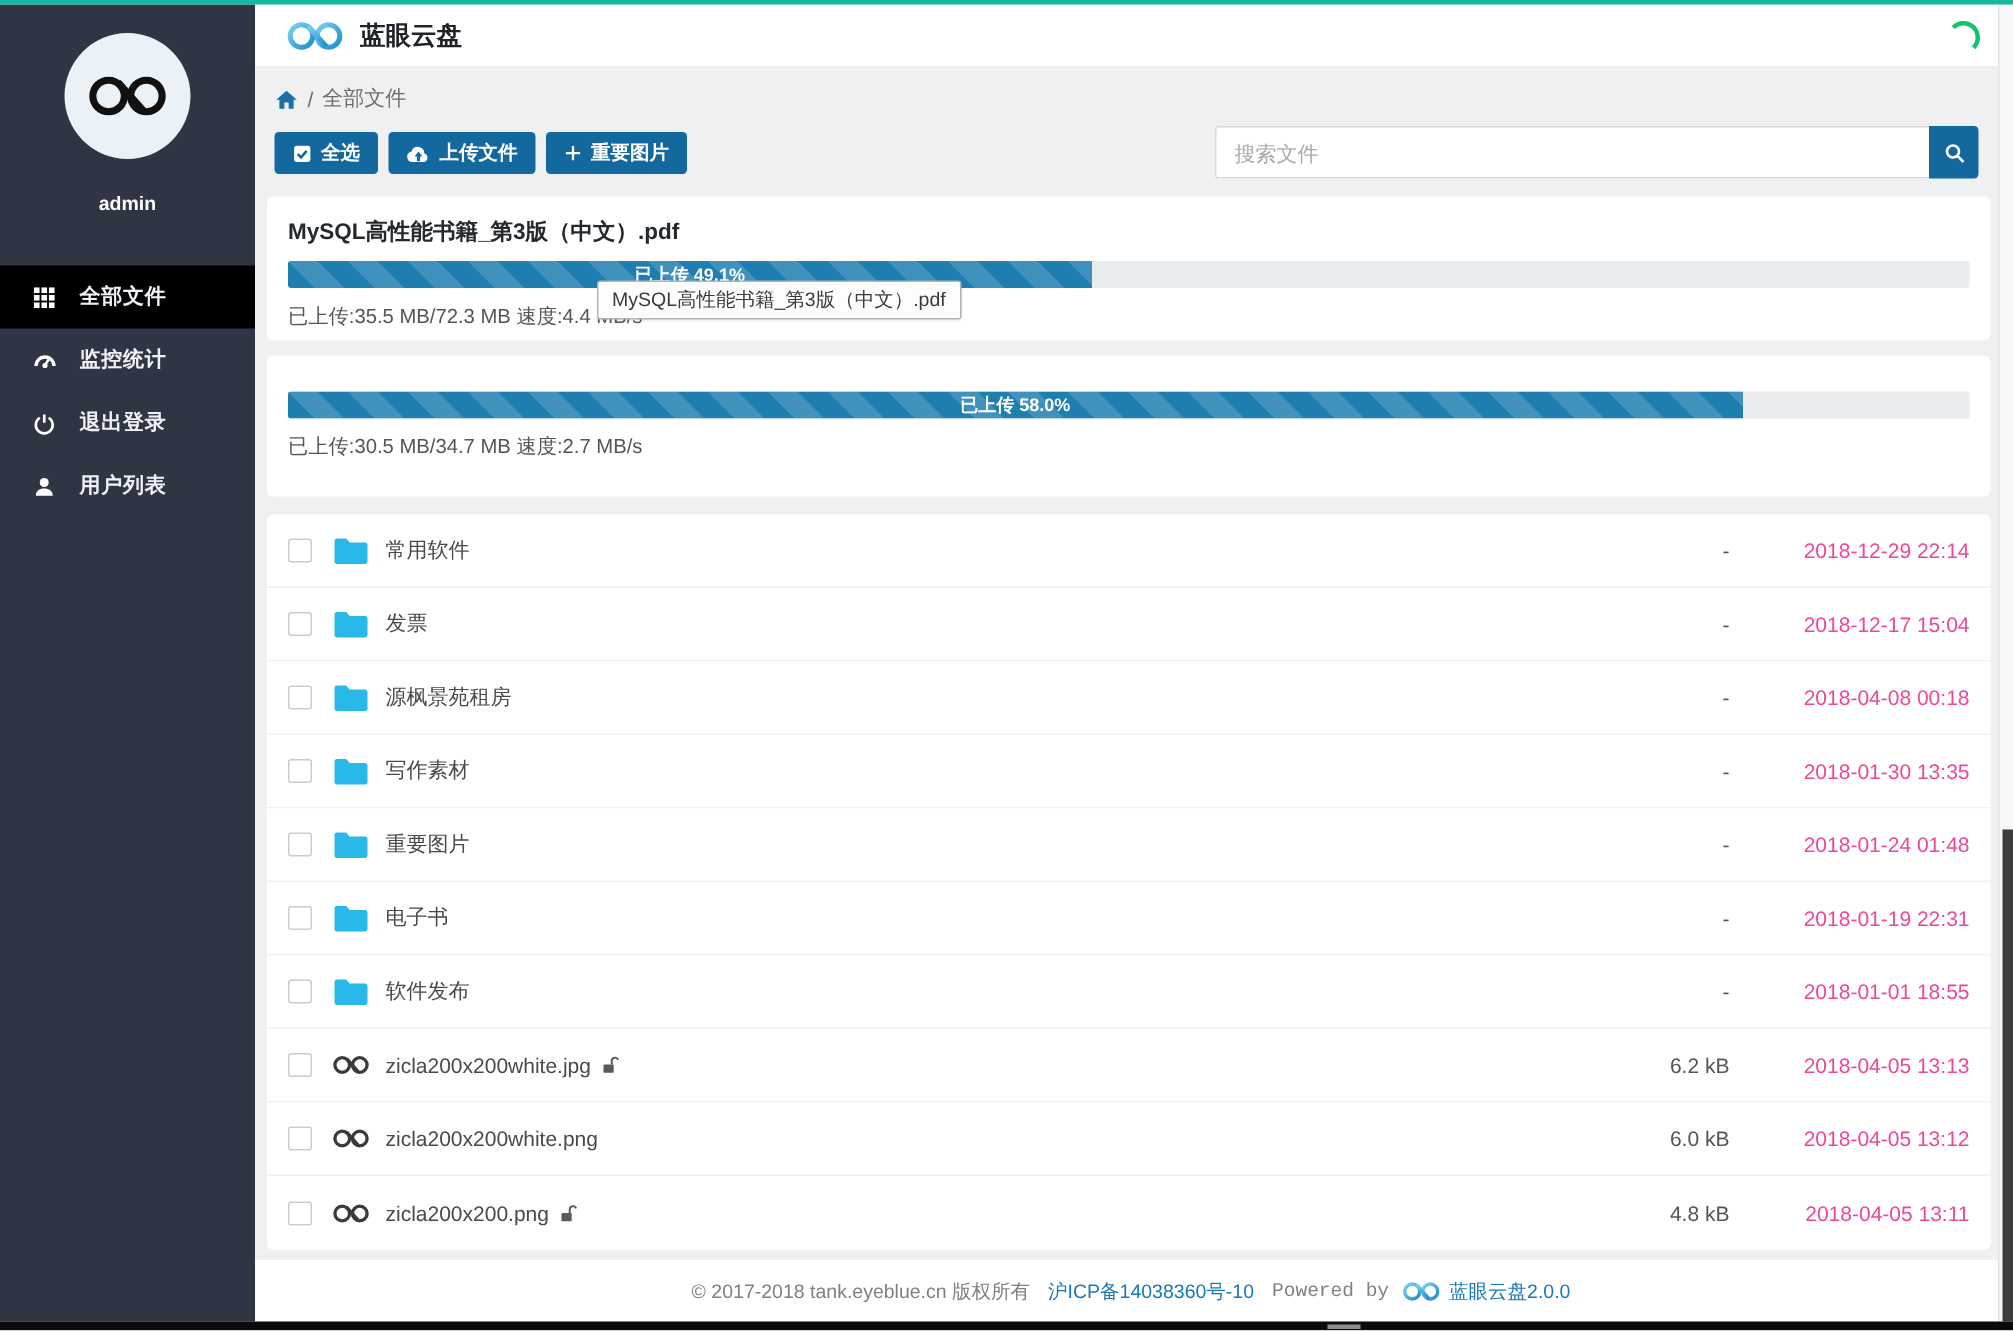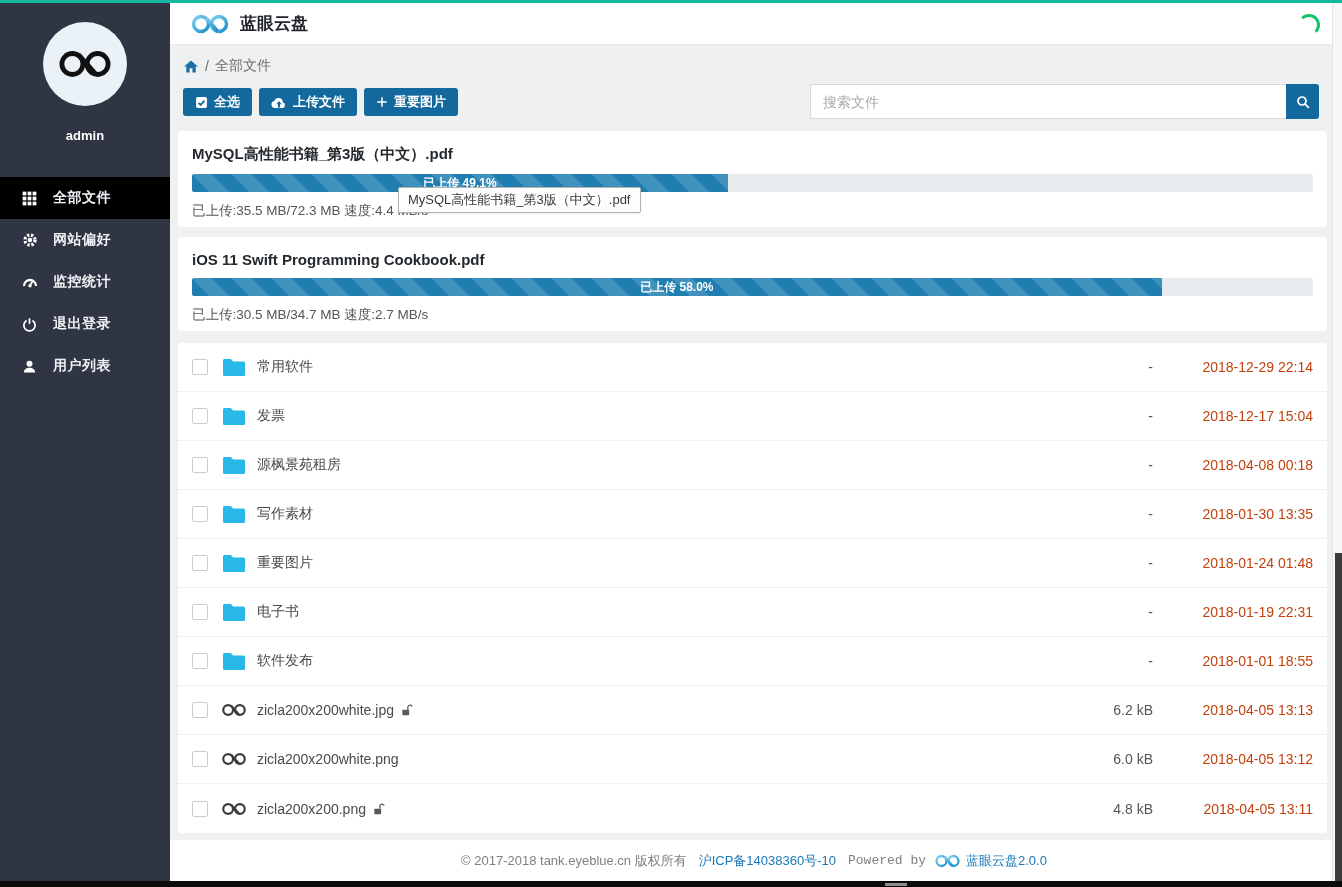--- a/index.html
+++ b/index.html
@@ -53,21 +53,21 @@
   .tooltip { position:absolute; left:220px; top:56px; background:#fdfdfd; border:1px solid #b3b3b3; border-radius:2px; padding:3px 9px; font-size:13px; color:#3a3a3a; white-space:nowrap; box-shadow:0 1px 2px rgba(0,0,0,.08); z-index:5; }
 
   .filelist { overflow:hidden; }
   .frow { display:flex; align-items:center; height:49px; padding:0 14px; border-bottom:1px solid #f0f0f0; background:#fff; cursor:pointer; }
   .frow:last-child { border-bottom:none; }
   .frow .cb { width:16px; height:16px; appearance:none; -webkit-appearance:none; border:1px solid #ccc; border-radius:2px; background:#fff; margin:0; cursor:pointer; }
   .frow .ficon { margin-left:13px; width:26px; display:flex; align-items:center; justify-content:center; }
   .frow .fname { margin-left:10px; font-size:14px; color:#4a4a4a; display:flex; align-items:center; }
   .frow .lock { margin-left:7px; display:flex; align-items:center; }
   .frow .fsize { margin-left:auto; width:90px; text-align:right; font-size:14px; color:#555; }
-  .frow .fdate { width:160px; text-align:right; font-size:14px; color:#c2410c; }
+  .frow .fdate { width:160px; text-align:right; font-size:14px; color:#ec4899; }
 
   .footer { position:absolute; left:0; top:795px; width:1162px; height:41px; background:#fff; display:flex; align-items:center; justify-content:center; font-size:13px; color:#808080; }
   .footer a { color:#1878b9; text-decoration:none; cursor:pointer; }
   .footer .fpart { margin:0 6px; display:flex; align-items:center; }
   .footer .flogo { margin:0 5px 0 8px; display:flex; align-items:center; }
 
   
   .vscroll { position:absolute; left:1332px; top:3px; width:10px; height:878px; background:#f7f7f7; border-left:1px solid #e3e3e3; z-index:25; }
   .vthumb { position:absolute; left:2px; top:550px; width:8px; height:328px; background:#3c3c3c; }
   .bottomstrip { position:absolute; left:0; top:881px; width:1342px; height:6px; background:#0b0b0b; z-index:40; }
@@ -115,29 +115,20 @@
               <rect x="1" y="17" width="6" height="6"></rect>
               <rect x="9" y="17" width="6" height="6"></rect>
               <rect x="17" y="17" width="6" height="6"></rect>
             </svg>
         </span>
         <span class="nlabel">全部文件</span>
       </div>
       <div class="nav-item">
         <span class="nicon">
           <svg width="16" height="16" viewBox="0 0 24 24">
-              <circle cx="12" cy="12" r="7.5" fill="none" stroke="#fff" stroke-width="5" stroke-dasharray="3.4 2.6"></circle>
-              <circle cx="12" cy="12" r="3.4" fill="#fff"></circle>
-            </svg>
-        </span>
-        <span class="nlabel">网站偏好</span>
-      </div>
-      <div class="nav-item">
-        <span class="nicon">
-          <svg width="16" height="16" viewBox="0 0 24 24">
               <path d="M3 18a9 9 0 0 1 18 0" fill="none" stroke="#fff" stroke-width="3.4"></path>
               <line x1="12" y1="17" x2="17" y2="9.5" stroke="#fff" stroke-width="2.6"></line>
               <circle cx="12" cy="17.5" r="2.6" fill="#fff"></circle>
             </svg>
         </span>
         <span class="nlabel">监控统计</span>
       </div>
       <div class="nav-item">
         <span class="nicon">
           <svg width="15" height="15" viewBox="0 0 24 24">
@@ -225,21 +216,20 @@
       <div class="progress">
         <div class="progress-fill" style="width: 47.8%;">
           <span class="progress-label">已上传 49.1%</span>
         </div>
       </div>
       <div class="upload-info">已上传:35.5 MB/72.3 MB 速度:4.4 MB/s</div>
       <div class="tooltip">MySQL高性能书籍_第3版（中文）.pdf</div>
     </div>
 
     <div class="card upload-card" style="top:192px; height:94px;">
-      <div class="upload-title">iOS 11 Swift Programming Cookbook.pdf</div>
       <div class="progress">
         <div class="progress-fill" style="width: 86.5%;">
           <span class="progress-label">已上传 58.0%</span>
         </div>
       </div>
       <div class="upload-info">已上传:30.5 MB/34.7 MB 速度:2.7 MB/s</div>
     </div>
 
     <div class="card filelist" style="top:298px;">
 

